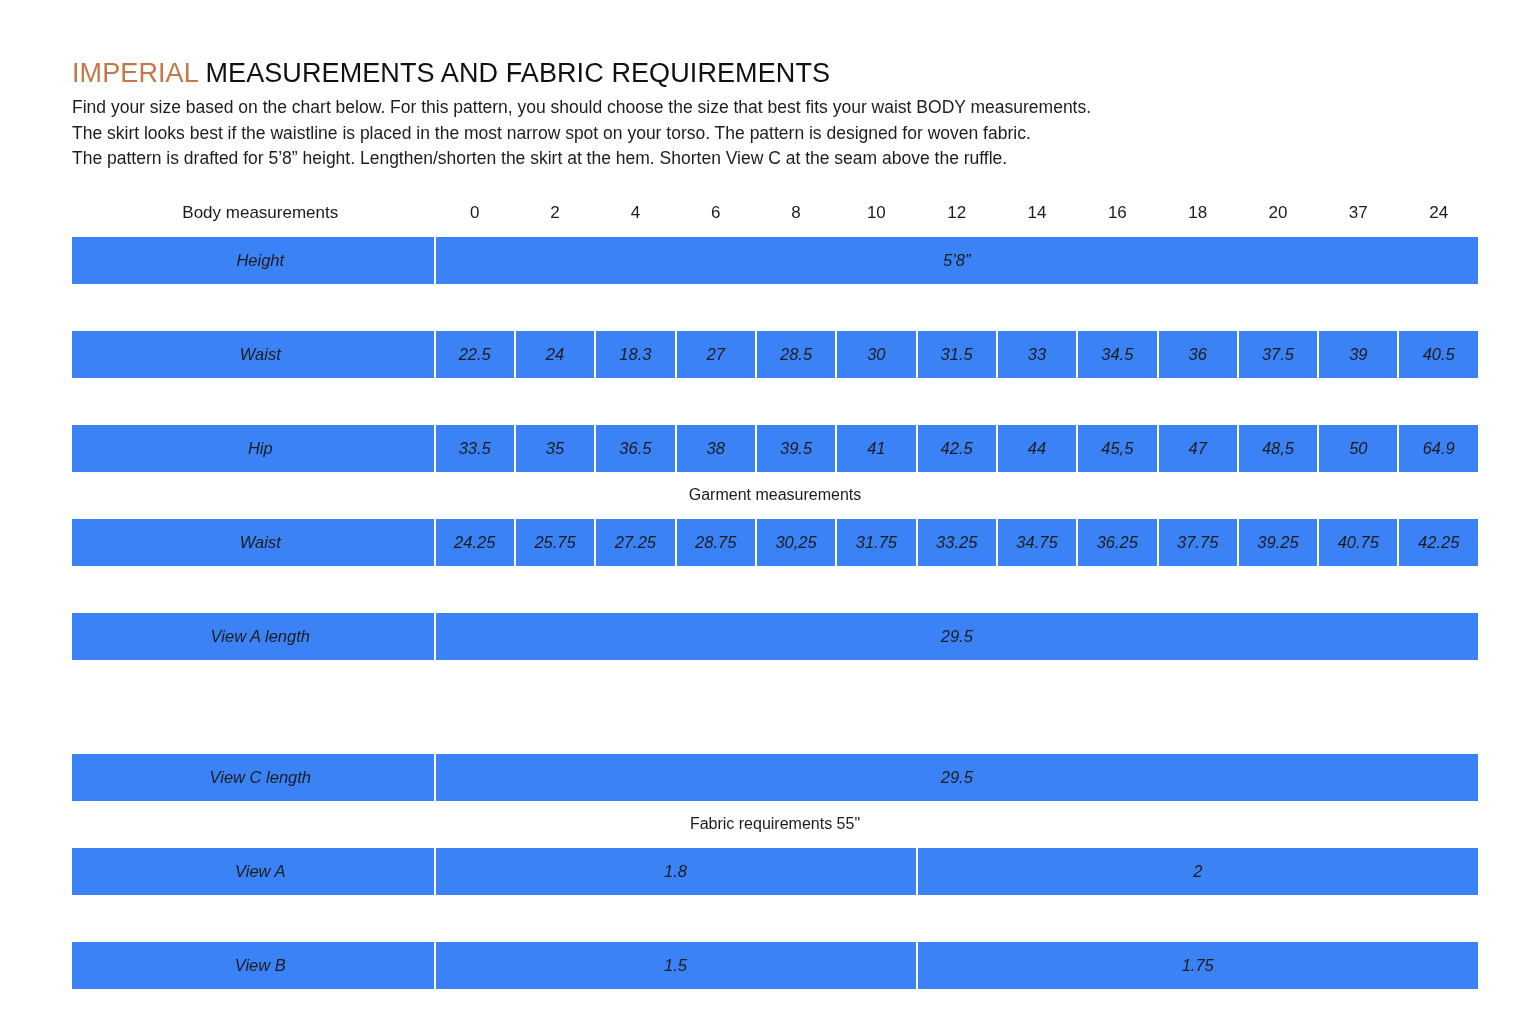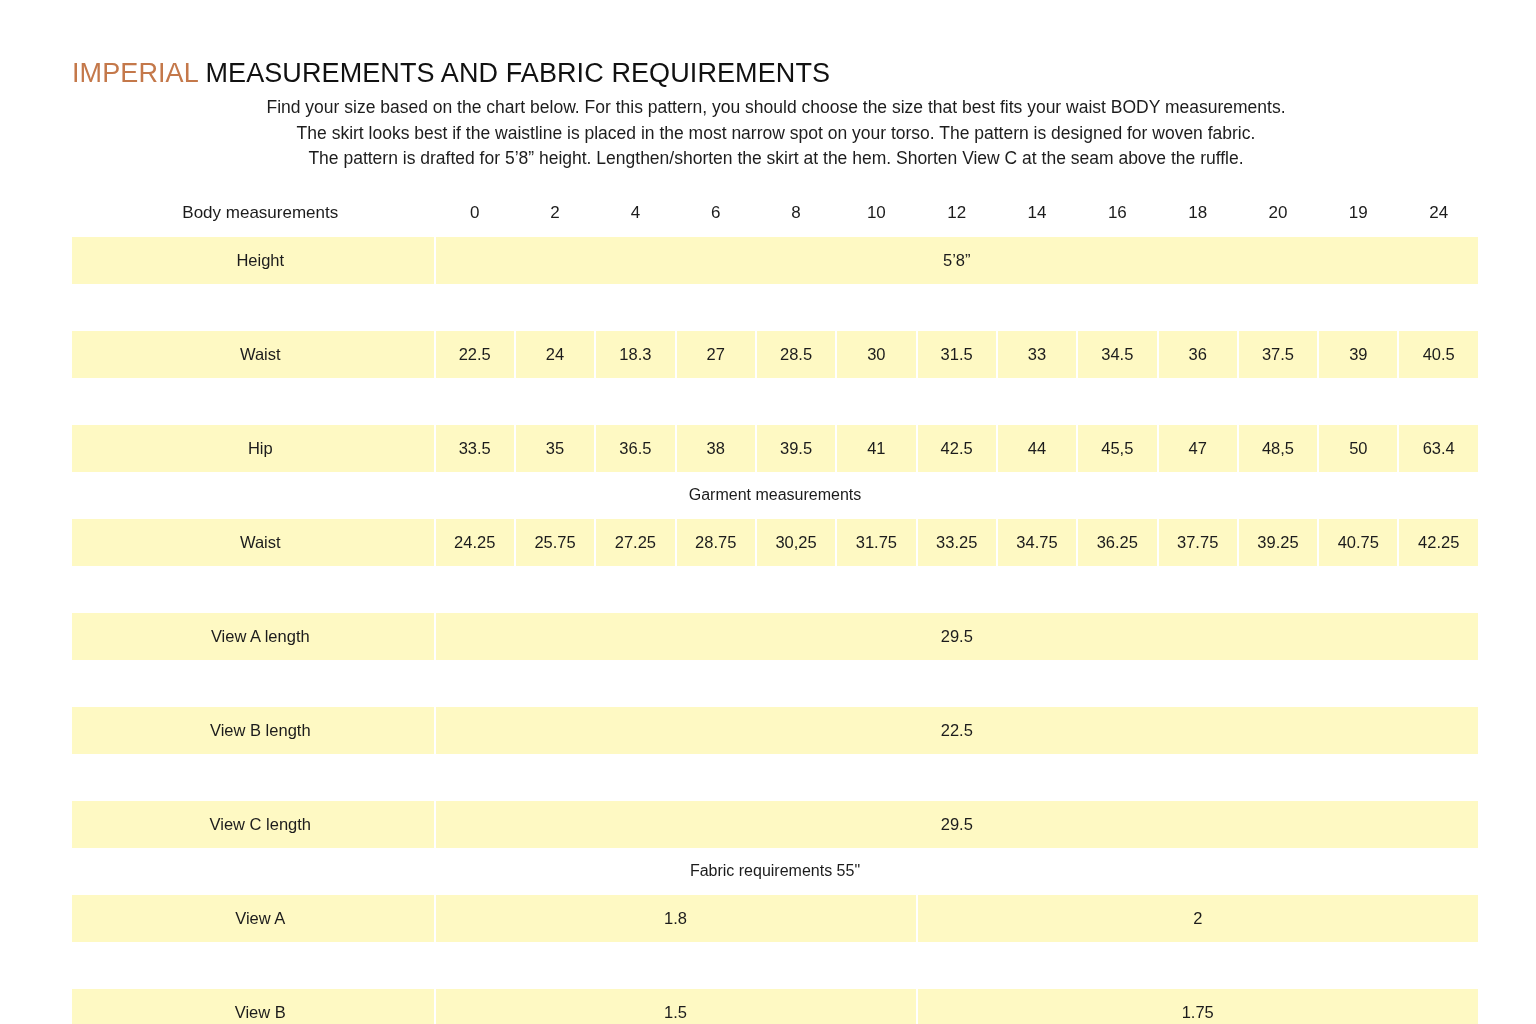--- a/index.html
+++ b/index.html
@@ -33,21 +33,21 @@
     color: #c4784a;
     font-weight: 400;
   }
   .intro {
     font-size: 17.5px;
     line-height: 25.5px;
     color: #1d1d1d;
     margin: 0 0 18px 0;
     max-width: 1420px;
   }
-  .intro div { white-space: nowrap; text-align: center; }
+  .intro div { white-space: nowrap; }
 
   table.chart {
     border-collapse: separate;
     border-spacing: 0;
     width: 1408px;
     table-layout: fixed;
     font-size: 16.5px;
     color: #1c1c1c;
   }
   table.chart td, table.chart th {
@@ -65,21 +65,22 @@
     padding-left: 15px !important;
   }
   .hdr {
     height: 40px;
     background: transparent;
     font-size: 17px;
     color: #1c1c1c;
   }
   .hdr .col-label { padding-left: 15px; }
   .band td {
-    background: #fef9c3;
+    background: #3b82f6;
+    font-style: italic;
   }
   .section-label td {
     background: #ffffff;
     text-align: left;
     padding-left: 15px;
     height: 44px;
     font-size: 16px;
     border-right: none;
   }
   .rowgap td { height: 4px; background: #ffffff; border-right: none; }
@@ -130,21 +131,21 @@
       <th>2</th>
       <th>4</th>
       <th>6</th>
       <th>8</th>
       <th>10</th>
       <th>12</th>
       <th>14</th>
       <th>16</th>
       <th>18</th>
       <th>20</th>
-      <th>19</th>
+      <th>37</th>
       <th class="last">24</th>
     </tr>
 
     <tr class="band">
       <td class="label-cell">Height</td>
       <td class="merged last" colspan="13">5’8”</td>
     </tr>
     <tr class="rowgap">
           <td colspan="14"></td>
         </tr>
@@ -176,21 +177,21 @@
       <td>36.5</td>
       <td>38</td>
       <td>39.5</td>
       <td>41</td>
       <td>42.5</td>
       <td>44</td>
       <td>45,5</td>
       <td>47</td>
       <td>48,5</td>
       <td>50</td>
-      <td class="last">63.4</td>
+      <td class="last">64.9</td>
     </tr>
 
     <tr class="section-label">
       <td colspan="14">Garment measurements</td>
     </tr>
 
     <tr class="band">
       <td class="label-cell">Waist</td>
       <td>24.25</td>
       <td>25.75</td>
@@ -211,24 +212,20 @@
         </tr>
 
     <tr class="band">
       <td class="label-cell">View A length</td>
       <td class="merged last" colspan="13">29.5</td>
     </tr>
     <tr class="rowgap">
           <td colspan="14"></td>
         </tr>
 
-    <tr class="band">
-      <td class="label-cell">View B length</td>
-      <td class="merged last" colspan="13">22.5</td>
-    </tr>
     <tr class="rowgap">
           <td colspan="14"></td>
         </tr>
 
     <tr class="band">
       <td class="label-cell">View C length</td>
       <td class="merged last" colspan="13">29.5</td>
     </tr>
 
     <tr class="section-label">

